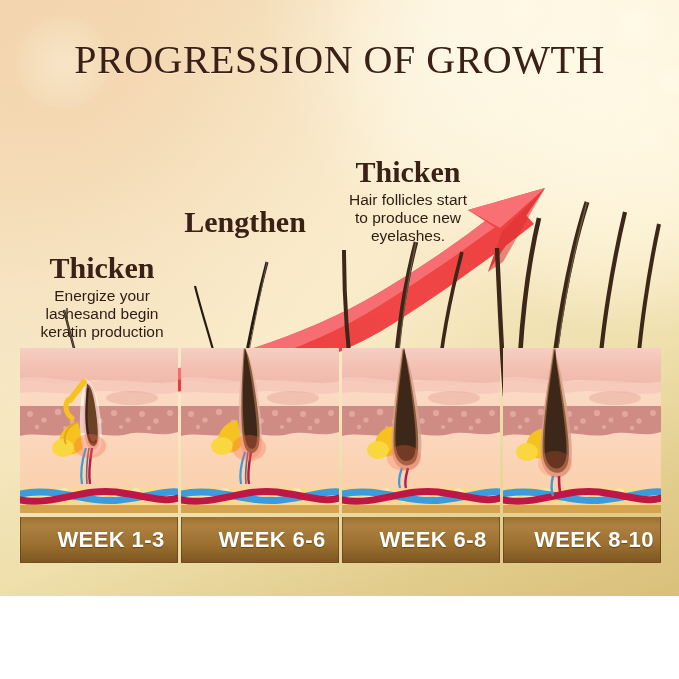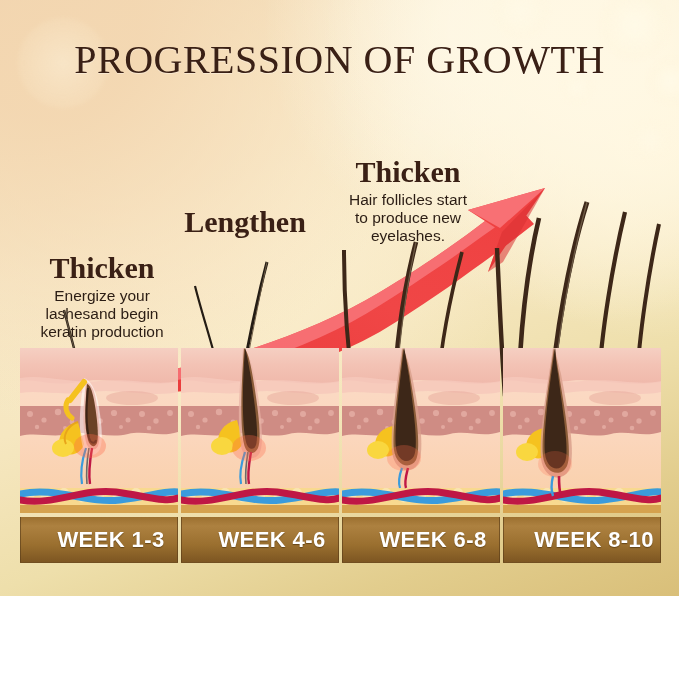--- a/index.html
+++ b/index.html
@@ -247,21 +247,21 @@
       <path d="M56,72 C38,76 32,94 42,102 C50,108 60,102 62,94" fill="#f5c21f"></path>
       <ellipse cx="41" cy="98" rx="11" ry="9" fill="#f9d73f"></ellipse>
       <path d="M62,0 C58,40 56,76 60,98 C62,110 72,114 78,106 C84,98 80,62 74,30 C70,12 66,2 62,0 Z" fill="#e8b3a6" opacity="0.75"></path>
       <path d="M63,0 C60,40 59,78 63,96 C65,106 73,108 77,100 C81,90 77,60 72,30 C69,12 66,2 63,0 Z" fill="#8a5c38"></path>
       <path d="M64,0 C61,40 61,78 65,94 C67,102 73,103 75,97 C78,86 74,58 70,30 C67,13 65,2 64,0 Z" fill="#3d2718"></path>
       <path d="M70,104 C68,116 66,126 68,136" stroke="#bf1745" stroke-width="2.4" fill="none"></path>
       <path d="M64,104 C60,116 58,126 60,136" stroke="#3b9bdc" stroke-width="2.2" fill="none"></path>
       <path d="M67,104 C65,116 64,126 65,136" stroke="#6b6b6b" stroke-width="1.6" fill="none"></path>
       <ellipse cx="68" cy="100" rx="17" ry="13" fill="#ff6a4a" opacity="0.32"></ellipse>
     </svg>
-    <div class="label">WEEK 4-6</div>
+    <div class="label">WEEK 6-6</div>
   </div>
 
   <div class="panel" id="p3">
     <svg class="hairs" viewBox="0 0 158 150" preserveAspectRatio="none">
       <path d="M2,2 C2,40 4,90 12,148" stroke="#3d2718" stroke-width="4" fill="none"></path>
       <path d="M74,-6 C62,40 54,96 52,150" stroke="#3d2718" stroke-width="4.6" fill="none"></path>
       <path d="M74,-6 C64,42 56,96 54,150" stroke="#6d5b45" stroke-width="1.2" fill="none"></path>
       <path d="M120,4 C110,42 100,86 96,136" stroke="#3d2718" stroke-width="3.6" fill="none"></path>
     </svg>
     <svg class="skin" viewBox="0 0 158 165" preserveAspectRatio="none">

